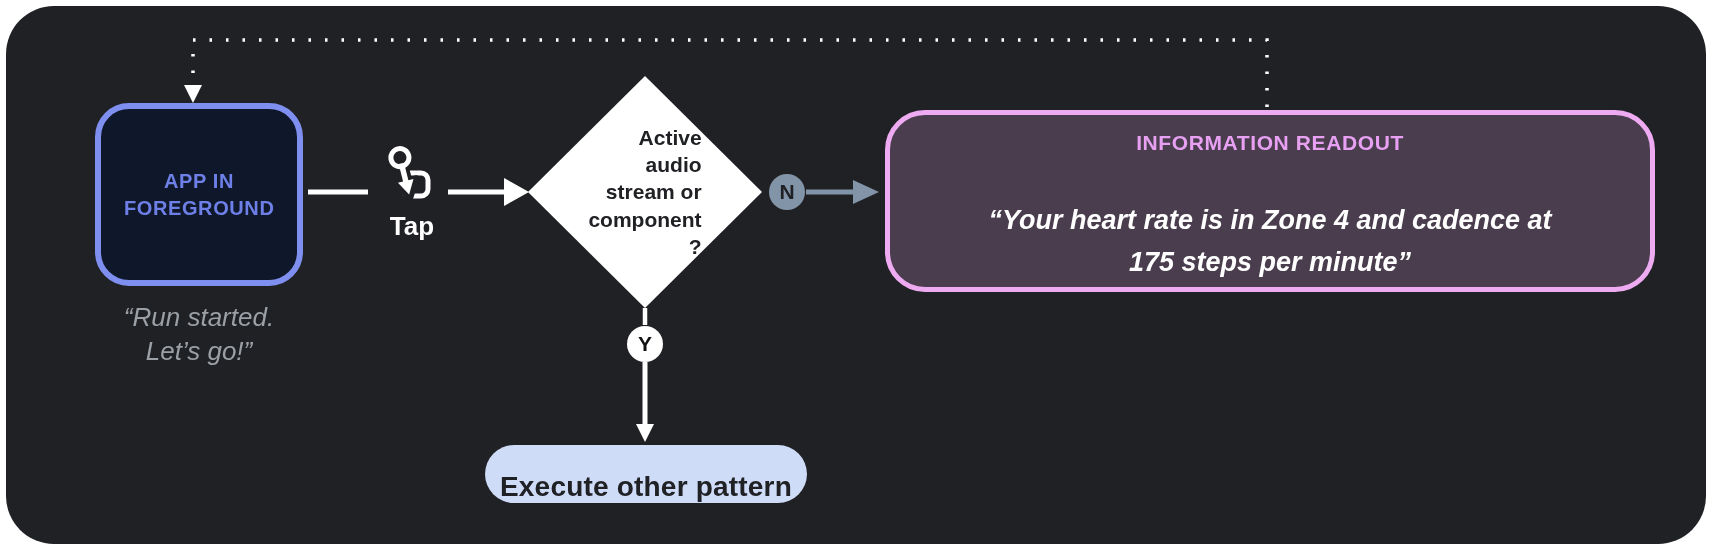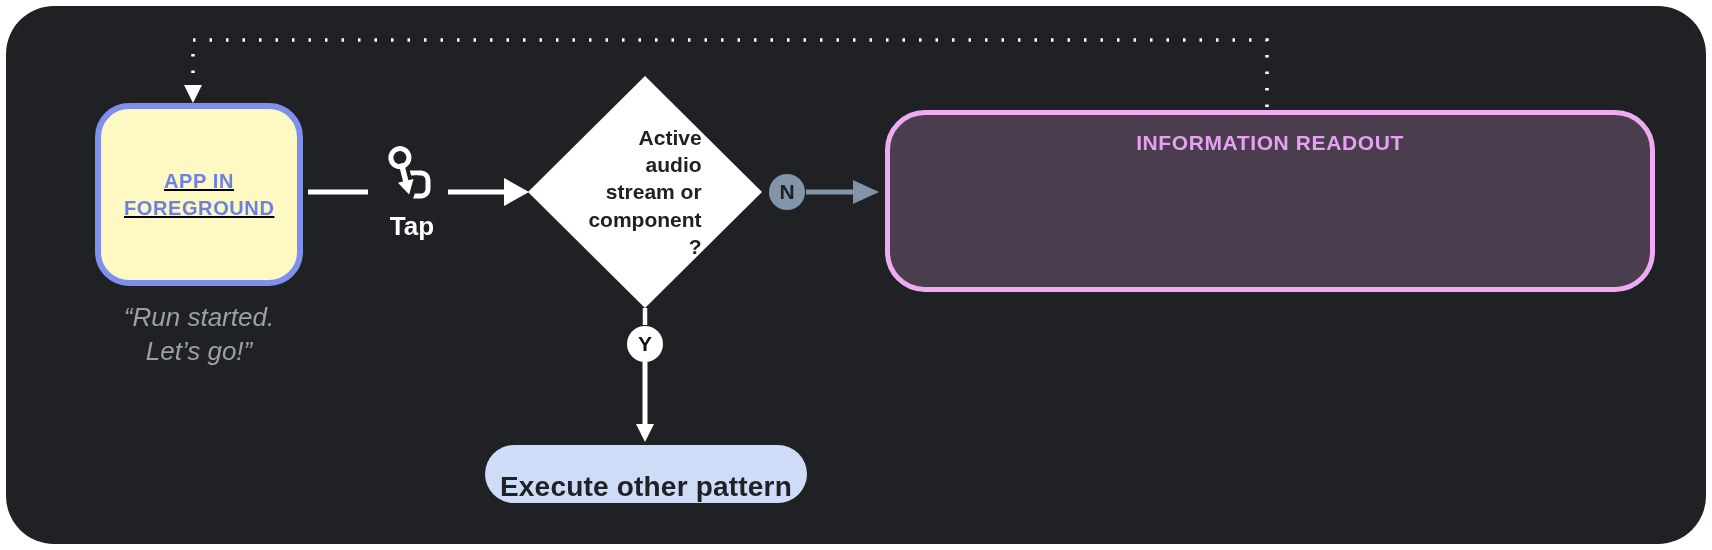--- a/index.html
+++ b/index.html
@@ -12,22 +12,22 @@
     position:absolute;left:6px;top:6px;width:1700px;height:538px;
     background:#202124;border-radius:48px;
   }
   .layer{position:absolute;left:0;top:0;width:1712px;height:550px;}
   .abs{position:absolute;box-sizing:border-box;}
   .ml{white-space:pre-line;}
 
   
   .app-node{
     left:95px;top:103px;width:208px;height:183px;
-    border:6px solid #7f8ff0;border-radius:34px;background:#fef9c3;
-    display:flex;align-items:center;justify-content:center;text-decoration:underline;
+    border:6px solid #7f8ff0;border-radius:34px;background:#0f172a;
+    display:flex;align-items:center;justify-content:center;
   }
   .app-node-label{
     color:#6e80e8;font-size:20px;font-weight:bold;letter-spacing:.6px;
     text-align:center;line-height:1.35;width:150px;
   }
   .app-caption{
     left:75px;top:300px;width:248px;text-align:center;
     color:#9aa0a6;font-style:italic;font-size:26px;line-height:1.32;
   }
 
@@ -127,18 +127,20 @@
 audio
 stream or
 component
 ?</div>
 
   <div class="abs badge badge-n">N</div>
   <div class="abs badge badge-y">Y</div>
 
   <div class="abs readout">
     <div class="readout-title">INFORMATION READOUT</div>
+    <div class="readout-quote ml">“Your heart rate is in Zone 4 and cadence at
+175 steps per minute”</div>
   </div>
 
   <div class="abs action-pill">
     <span>Execute other pattern</span>
   </div>
 </div>
 
 </body></html>

